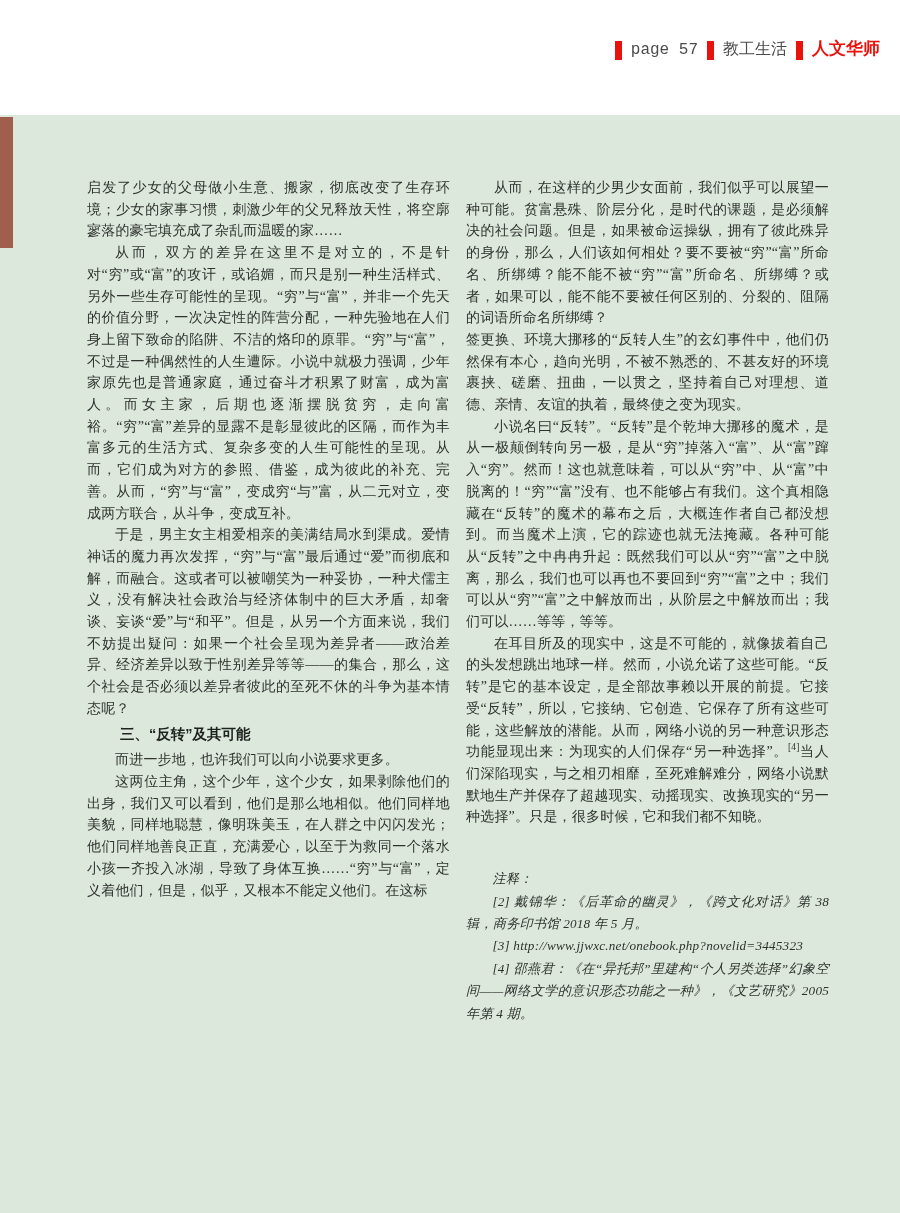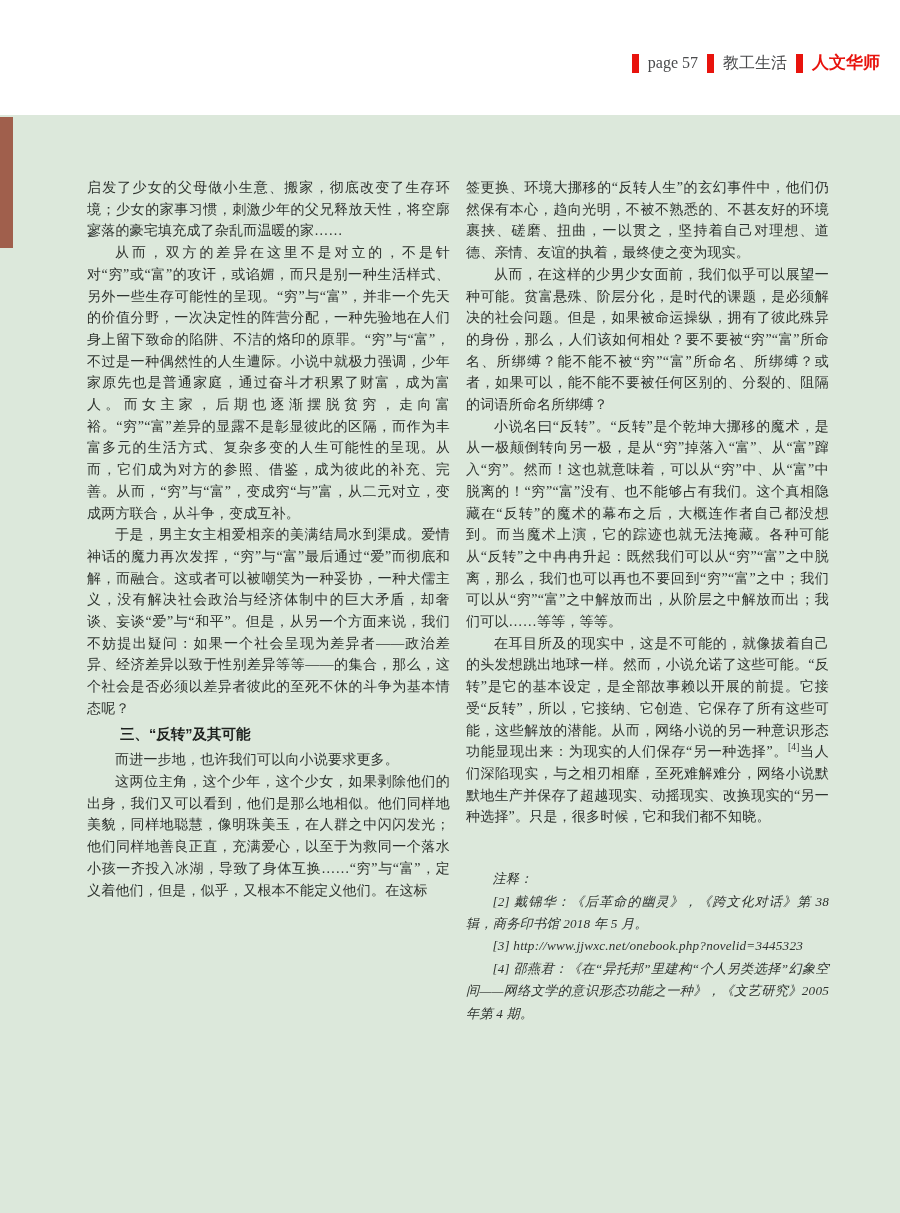--- a/index.html
+++ b/index.html
@@ -5,23 +5,23 @@
   html,body{margin:0;padding:0;}
   .page{
     position:relative;
     width:900px;height:1213px;
     background:#ffffff;
     overflow:hidden;
     font-family:"Liberation Serif","DejaVu Serif",serif;
   }
   
   .header{
-    position:absolute;top:52px;right:20px;
+    position:absolute;top:39px;right:20px;
     display:flex;align-items:center;
-    font-family:Liberation Serif, serif;
+    font-family:Liberation Mono, monospace;
     font-size:16px;color:#4a4b4d;
     line-height:22px;white-space:nowrap;text-align:right;
   }
   .hbar{
     display:inline-block;width:7px;height:19px;
     background:#e8130d;margin:0 9px;
   }
   .hbar:first-child{margin-left:0;}
   .hbrand{color:#e8130d;font-weight:bold;font-size:17px;}
   
@@ -99,22 +99,22 @@
       <div class="col">
         <p class="para">启发了少女的父母做小生意、搬家，彻底改变了生存环境；少女的家事习惯，刺激少年的父兄释放天性，将空廓寥落的豪宅填充成了杂乱而温暖的家……</p>
         <p class="para ind">从而，双方的差异在这里不是对立的，不是针对“穷”或“富”的攻讦，或谄媚，而只是别一种生活样式、另外一些生存可能性的呈现。“穷”与“富”，并非一个先天的价值分野，一次决定性的阵营分配，一种先验地在人们身上留下致命的陷阱、不洁的烙印的原罪。“穷”与“富”，不过是一种偶然性的人生遭际。小说中就极力强调，少年家原先也是普通家庭，通过奋斗才积累了财富，成为富人。而女主家，后期也逐渐摆脱贫穷，走向富裕。“穷”“富”差异的显露不是彰显彼此的区隔，而作为丰富多元的生活方式、复杂多变的人生可能性的呈现。从而，它们成为对方的参照、借鉴，成为彼此的补充、完善。从而，“穷”与“富”，变成穷“与”富，从二元对立，变成两方联合，从斗争，变成互补。</p>
         <p class="para ind">于是，男主女主相爱相亲的美满结局水到渠成。爱情神话的魔力再次发挥，“穷”与“富”最后通过“爱”而彻底和解，而融合。这或者可以被嘲笑为一种妥协，一种犬儒主义，没有解决社会政治与经济体制中的巨大矛盾，却奢谈、妄谈“爱”与“和平”。但是，从另一个方面来说，我们不妨提出疑问：如果一个社会呈现为差异者——政治差异、经济差异以致于性别差异等等——的集合，那么，这个社会是否必须以差异者彼此的至死不休的斗争为基本情态呢？</p>
         <p class="heading">三、“反转”及其可能</p>
         <p class="para ind">而进一步地，也许我们可以向小说要求更多。</p>
         <p class="para ind">这两位主角，这个少年，这个少女，如果剥除他们的出身，我们又可以看到，他们是那么地相似。他们同样地美貌，同样地聪慧，像明珠美玉，在人群之中闪闪发光；他们同样地善良正直，充满爱心，以至于为救同一个落水小孩一齐投入冰湖，导致了身体互换……“穷”与“富”，定义着他们，但是，似乎，又根本不能定义他们。在这标</p>
       </div>
 
       <div class="col">
+        <p class="para ind">从而，在这样的少男少女面前，我们似乎可以展望一种可能。贫富悬殊、阶层分化，是时代的课题，是必须解决的社会问题。但是，如果被命运操纵，拥有了彼此殊异的身份，那么，人们该如何相处？要不要被“穷”“富”所命名、所绑缚？能不能不被“穷”“富”所命名、所绑缚？或者，如果可以，能不能不要被任何区别的、分裂的、阻隔的词语所命名所绑缚？</p>
         <p class="para">签更换、环境大挪移的“反转人生”的玄幻事件中，他们仍然保有本心，趋向光明，不被不熟悉的、不甚友好的环境裹挟、磋磨、扭曲，一以贯之，坚持着自己对理想、道德、亲情、友谊的执着，最终使之变为现实。</p>
-        <p class="para ind">从而，在这样的少男少女面前，我们似乎可以展望一种可能。贫富悬殊、阶层分化，是时代的课题，是必须解决的社会问题。但是，如果被命运操纵，拥有了彼此殊异的身份，那么，人们该如何相处？要不要被“穷”“富”所命名、所绑缚？能不能不被“穷”“富”所命名、所绑缚？或者，如果可以，能不能不要被任何区别的、分裂的、阻隔的词语所命名所绑缚？</p>
         <p class="para ind">小说名曰“反转”。“反转”是个乾坤大挪移的魔术，是从一极颠倒转向另一极，是从“穷”掉落入“富”、从“富”蹿入“穷”。然而！这也就意味着，可以从“穷”中、从“富”中脱离的！“穷”“富”没有、也不能够占有我们。这个真相隐藏在“反转”的魔术的幕布之后，大概连作者自己都没想到。而当魔术上演，它的踪迹也就无法掩藏。各种可能从“反转”之中冉冉升起：既然我们可以从“穷”“富”之中脱离，那么，我们也可以再也不要回到“穷”“富”之中；我们可以从“穷”“富”之中解放而出，从阶层之中解放而出；我们可以……等等，等等。</p>
         <p class="para ind"><span>在耳目所及的现实中，这是不可能的，就像拔着自己的头发想跳出地球一样。然而，小说允诺了这些可能。“反转”是它的基本设定，是全部故事赖以开展的前提。它接受“反转”，所以，它接纳、它创造、它保存了所有这些可能，这些解放的潜能。从而，网络小说的另一种意识形态功能显现出来：为现实的人们保存“另一种选择”。</span><sup class="ref">[4]</sup><span>当人们深陷现实，与之相刃相靡，至死难解难分，网络小说默默地生产并保存了超越现实、动摇现实、改换现实的“另一种选择”。只是，很多时候，它和我们都不知晓。</span></p>
 
         <div class="notes">
           <p class="note">注释：</p>
           <p class="note">[2] 戴锦华：《后革命的幽灵》，《跨文化对话》第 38 辑，商务印书馆 2018 年 5 月。</p>
           <p class="note">[3] http://www.jjwxc.net/onebook.php?novelid=3445323</p>
           <p class="note">[4] 邵燕君：《在“异托邦”里建构“个人另类选择”幻象空间——网络文学的意识形态功能之一种》，《文艺研究》2005 年第 4 期。</p>
         </div>
       </div>

